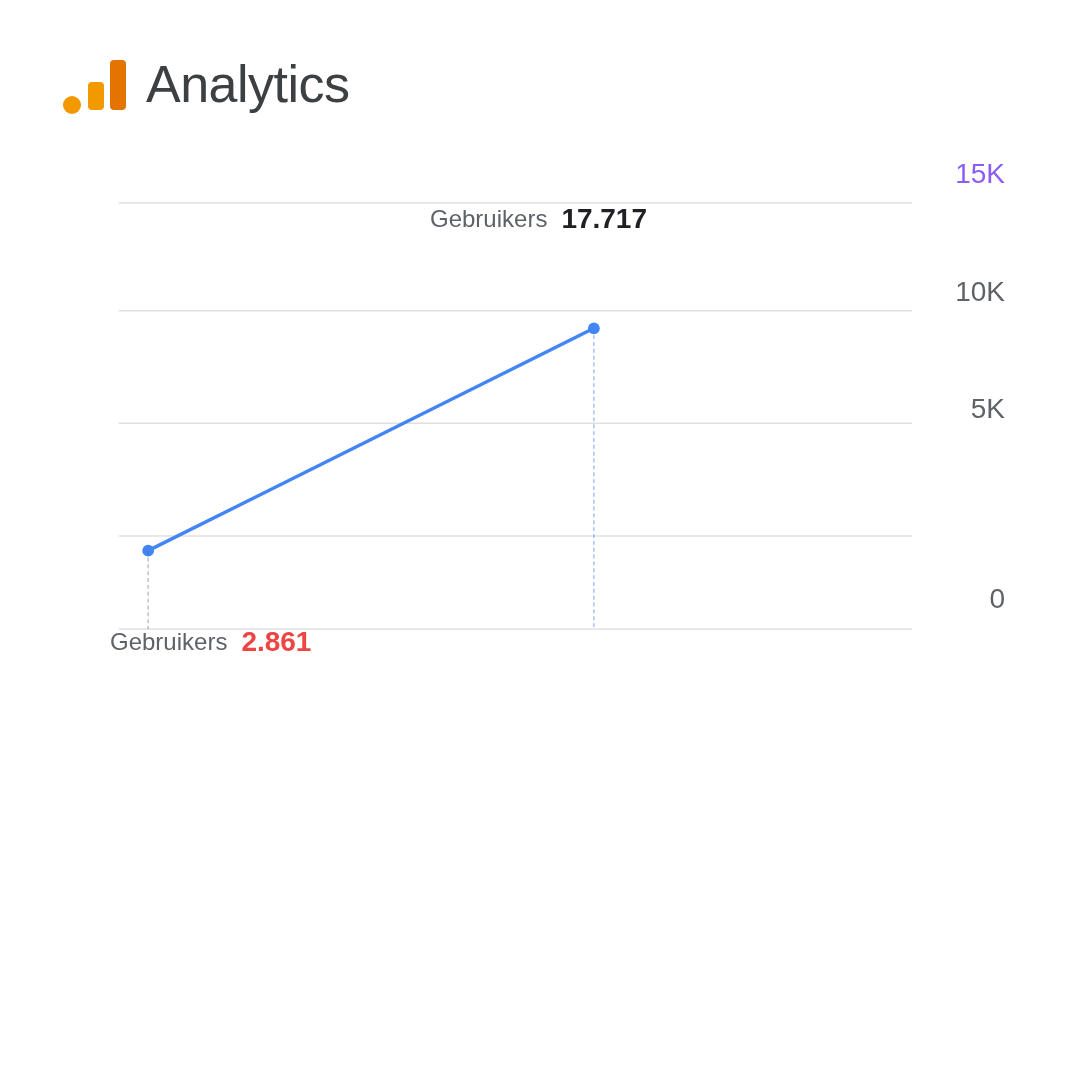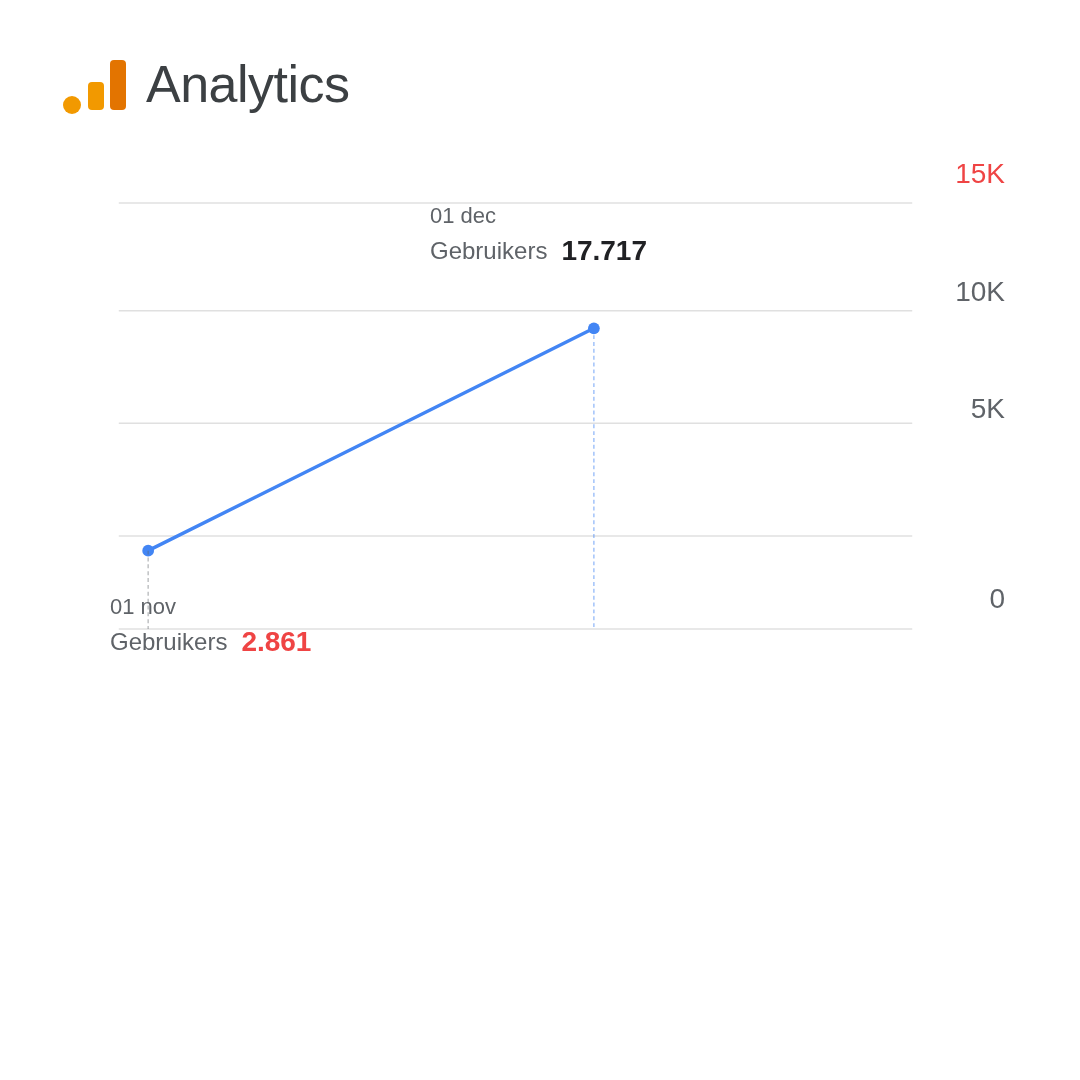--- a/index.html
+++ b/index.html
@@ -111,42 +111,40 @@
 
       <circle cx="90" cy="375" r="6" fill="#4285f4"></circle>
 
       <line x1="545" y1="148" x2="545" y2="455" stroke="#4285f4" stroke-width="1.5" stroke-dasharray="4,3" opacity="0.5"></line>
 
       <line x1="90" y1="375" x2="90" y2="455" stroke="#5f6368" stroke-width="1.5" stroke-dasharray="4,3" opacity="0.4"></line>
 
     </svg>
 
     <div style="position:absolute; right: 15px; top: 0px;">
-      <span style="font-size:28px; color:#ef4444; font-weight:400;">15K</span>
+      <span style="font-size:28px; color:#8b5cf6; font-weight:400;">15K</span>
     </div>
     <div style="position:absolute; right: 15px; top: 118px;">
       <span style="font-size:28px; color:#5f6368; font-weight:400;">10K</span>
     </div>
     <div style="position:absolute; right: 15px; top: 235px;">
       <span style="font-size:28px; color:#5f6368; font-weight:400;margin-left:44px;">5K</span>
     </div>
     <div style="position:absolute; right: 15px; top: 425px;">
       <span style="font-size:28px; color:#5f6368; font-weight:400;">0</span>
     </div>
 
     <div style="position:absolute; top: 45px; left: 370px;">
-      <div style="font-size:22px; color:#5f6368; margin-bottom:6px;">01 dec</div>
       <div style="display:flex; align-items:center; gap:14px;">
         <span style="font-size:24px; color:#5f6368;">Gebruikers</span>
         <span style="font-size:28px; font-weight:700; color:#202124;">17.717</span>
       </div>
     </div>
 
     <div style="position:absolute; bottom: 60px; left: 50px;">
-      <div style="font-size:22px; color:#5f6368; margin-bottom:6px;">01 nov</div>
       <div style="display:flex; align-items:center; gap:14px;">
         <span style="font-size:24px; color:#5f6368;">Gebruikers</span>
         <span style="font-size:28px; font-weight:700; color:#ef4444;">2.861</span>
       </div>
     </div>
 
   </div>
 
 </div>
 

